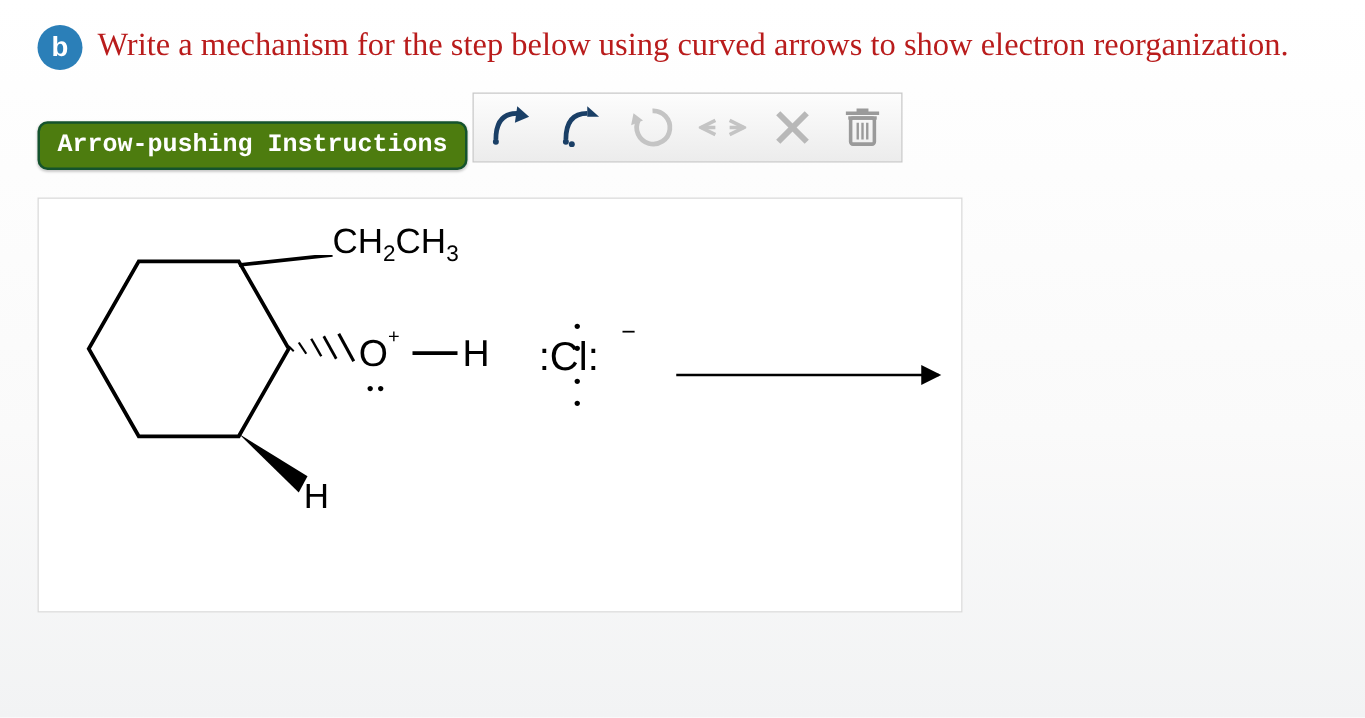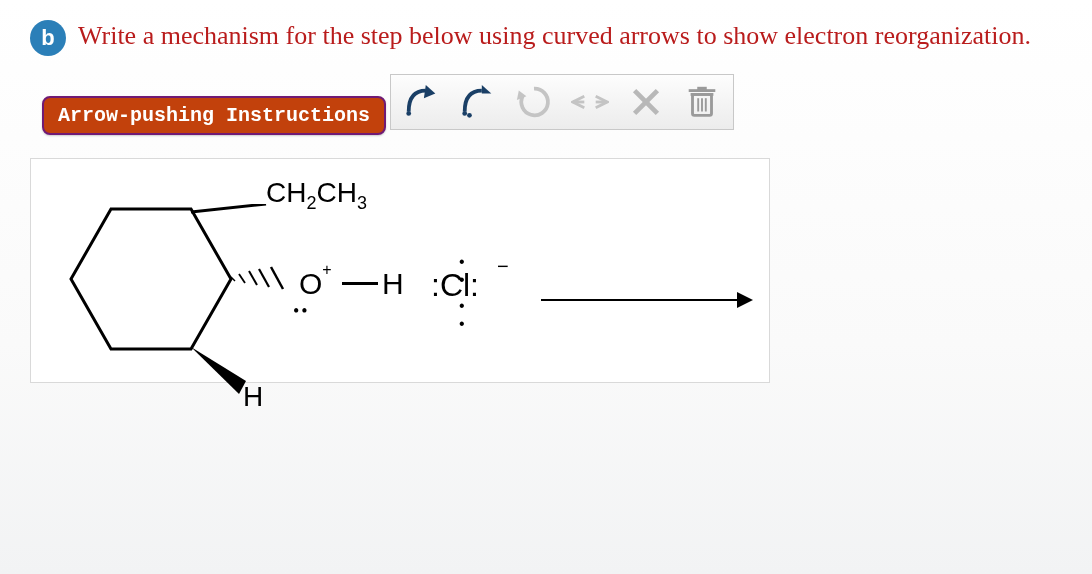--- a/index.html
+++ b/index.html
@@ -34,30 +34,30 @@
     margin-top: 2px;
   }
   .prompt {
     font-size: 26px;
     line-height: 1.35;
     color: #b91c1c;
     max-width: 980px;
   }
   .instructions-btn {
     display: inline-block;
-    background: #c2410c;
-    border: 2px solid #701a75;
+    background: #4d7c0f;
+    border: 2px solid #14532d;
     color: #fff;
     font-family: "Courier New", monospace;
     font-weight: bold;
     font-size: 20px;
     padding: 6px 14px;
     border-radius: 8px;
     margin-bottom: 22px;
-    margin-left: 12px;
+    margin-left: 0px;
     box-shadow: 0 1px 2px rgba(0,0,0,0.2);
     cursor: pointer;
   }
   .toolbar {
     display: inline-flex;
     border: 1px solid #c8c8c8;
     background: linear-gradient(180deg,#fdfdfd,#ececec);
     padding: 6px 10px;
     gap: 14px;
     align-items: center;
@@ -68,21 +68,21 @@
     height: 42px;
     display:flex;
     align-items:center;
     justify-content:center;
     cursor:pointer;
   }
   .tool svg { width: 38px; height: 38px; }
   .canvas {
     position: relative;
     width: 740px;
-    height: 225px;
+    height: 332px;
     border: 1px solid #d9d9d9;
     background: #ffffff;
     padding: 10px;
   }
   .molecule {
     position: absolute;
     left: 30px;
     top: 10px;
   }
   .chem-label {
@@ -186,21 +186,21 @@
   </svg>
 
   <svg style="position:absolute; left:198px; top:100px;" width="70" height="40">
     <line x1="2" y1="18" x2="6" y2="22" stroke="#000" stroke-width="1.5"></line>
     <line x1="10" y1="15" x2="16" y2="24" stroke="#000" stroke-width="1.8"></line>
     <line x1="20" y1="12" x2="28" y2="26" stroke="#000" stroke-width="2"></line>
     <line x1="30" y1="10" x2="40" y2="28" stroke="#000" stroke-width="2.2"></line>
     <line x1="42" y1="8" x2="54" y2="30" stroke="#000" stroke-width="2.5"></line>
   </svg>
 
-  <div class="chem-label" style="left:268px; top:108px; font-size:30px;">
+  <div class="chem-label" style="left:256px; top:108px; font-size:30px;">
     <span>O</span><span class="sup" style="position:relative; top:-8px;">+</span>
     <span style="display:inline-block; width:36px; border-top:3px solid #000; vertical-align:middle; margin:0 4px 6px 2px;"></span><span>H</span>
   </div>
 
   <div style="position:absolute; left:262px; top:142px; font-size:18px; letter-spacing:2px;">••</div>
 
   <svg style="position:absolute; left:160px; top:180px;" width="70" height="60">
     <polygon points="0,8 55,42 48,55" fill="#000"></polygon>
   </svg>
   <div class="chem-label" style="left:212px; top:222px;">H</div>

